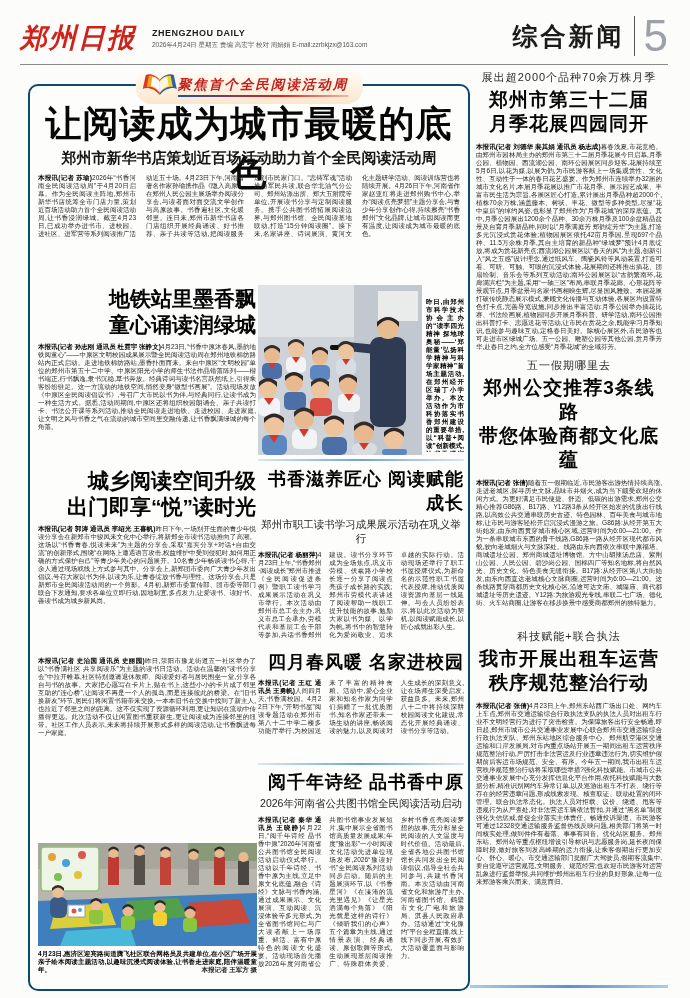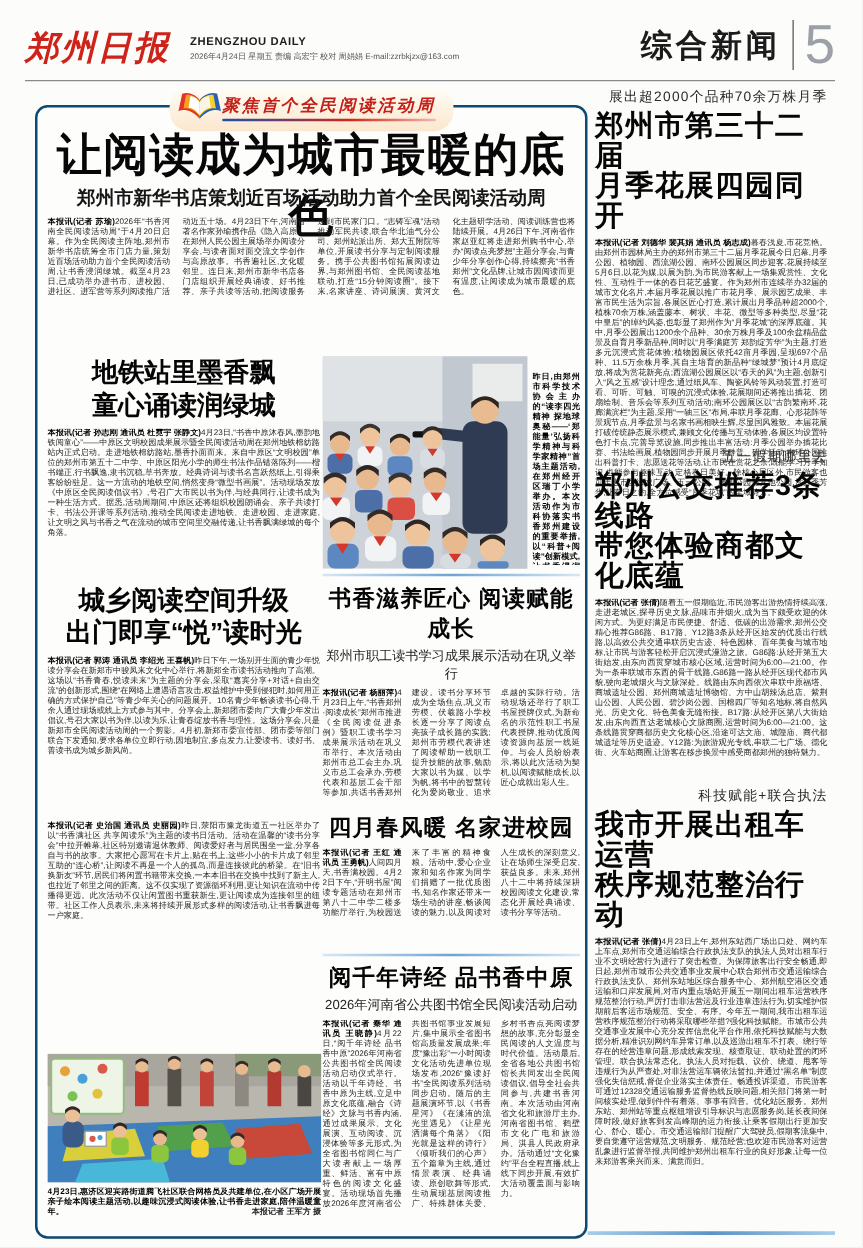--- a/index.html
+++ b/index.html
@@ -28,35 +28,35 @@
               background:linear-gradient(90deg,#1e4fa8,#d1261b 60%,#f2b8ad);}
   .lead-hl{position:absolute;top:14px;left:0;width:100%;text-align:center;margin:0;
            font-size:36px;font-weight:900;color:#070707;letter-spacing:1px;}
   .lead-sub{position:absolute;top:63px;left:0;width:100%;text-align:center;
             font-size:15px;font-weight:600;color:#161616;}
   .art-body{font-size:6.5px;line-height:8px;text-align:justify;color:#262626;
             word-break:break-all;overflow:hidden;margin:0;}
   .byline{font-weight:bold;color:#000;}
   .cols3{column-count:3;column-gap:8px;}
   .lead-body{position:absolute;top:88px;left:8px;width:422px;height:106px;column-count:4;column-gap:10px;}
-  .hl2{font-weight:900;color:#050505;text-align:center;margin:0;}
+  .hl2{font-weight:900;color:#050505;text-align:right;margin:0;}
   .hl2.two{font-size:21px;line-height:26px;}
   .hl2.one{font-size:18px;line-height:24px;letter-spacing:1px;}
   .subhl{font-size:10.5px;color:#222;text-align:center;margin:3px 0 4px;}
   .blk{position:absolute;}
   .blk .art-body{margin-top:5px;}
   .hdiv{position:absolute;height:2px;background:linear-gradient(90deg,#d6e7f4,#6fa4d4,#d6e7f4);}
   .photo1{position:absolute;left:228px;top:199px;width:164px;height:170px;}
   .caption1{position:absolute;left:396px;top:212px;width:38px;height:154px;}
   .photo2{position:absolute;left:8px;top:757px;width:219px;height:103px;}
   .caption2{position:absolute;left:8px;top:864px;width:219px;height:33px;}
   
   .rc{position:absolute;left:476px;width:186px;}
-  .kicker{font-size:11px;color:#2a2a2a;text-align:right;letter-spacing:1px;margin:0 0 3px;}
-  .rc-hl{font-size:23px;line-height:24px;font-weight:900;color:#060606;text-align:left;
+  .kicker{font-size:11px;color:#2a2a2a;text-align:center;letter-spacing:1px;margin:0 0 3px;}
+  .rc-hl{font-size:19px;line-height:24px;font-weight:900;color:#060606;text-align:center;
          letter-spacing:1px;margin:2px 0 7px;}
   .rc-bottom{position:absolute;left:470px;top:985px;width:198px;height:3px;
              background:linear-gradient(90deg,#a8cde9,#5b93c9,#a8cde9);}
 </style>
 </head>
 <body>
 
 <div class="page">
 
   <header class="masthead">

